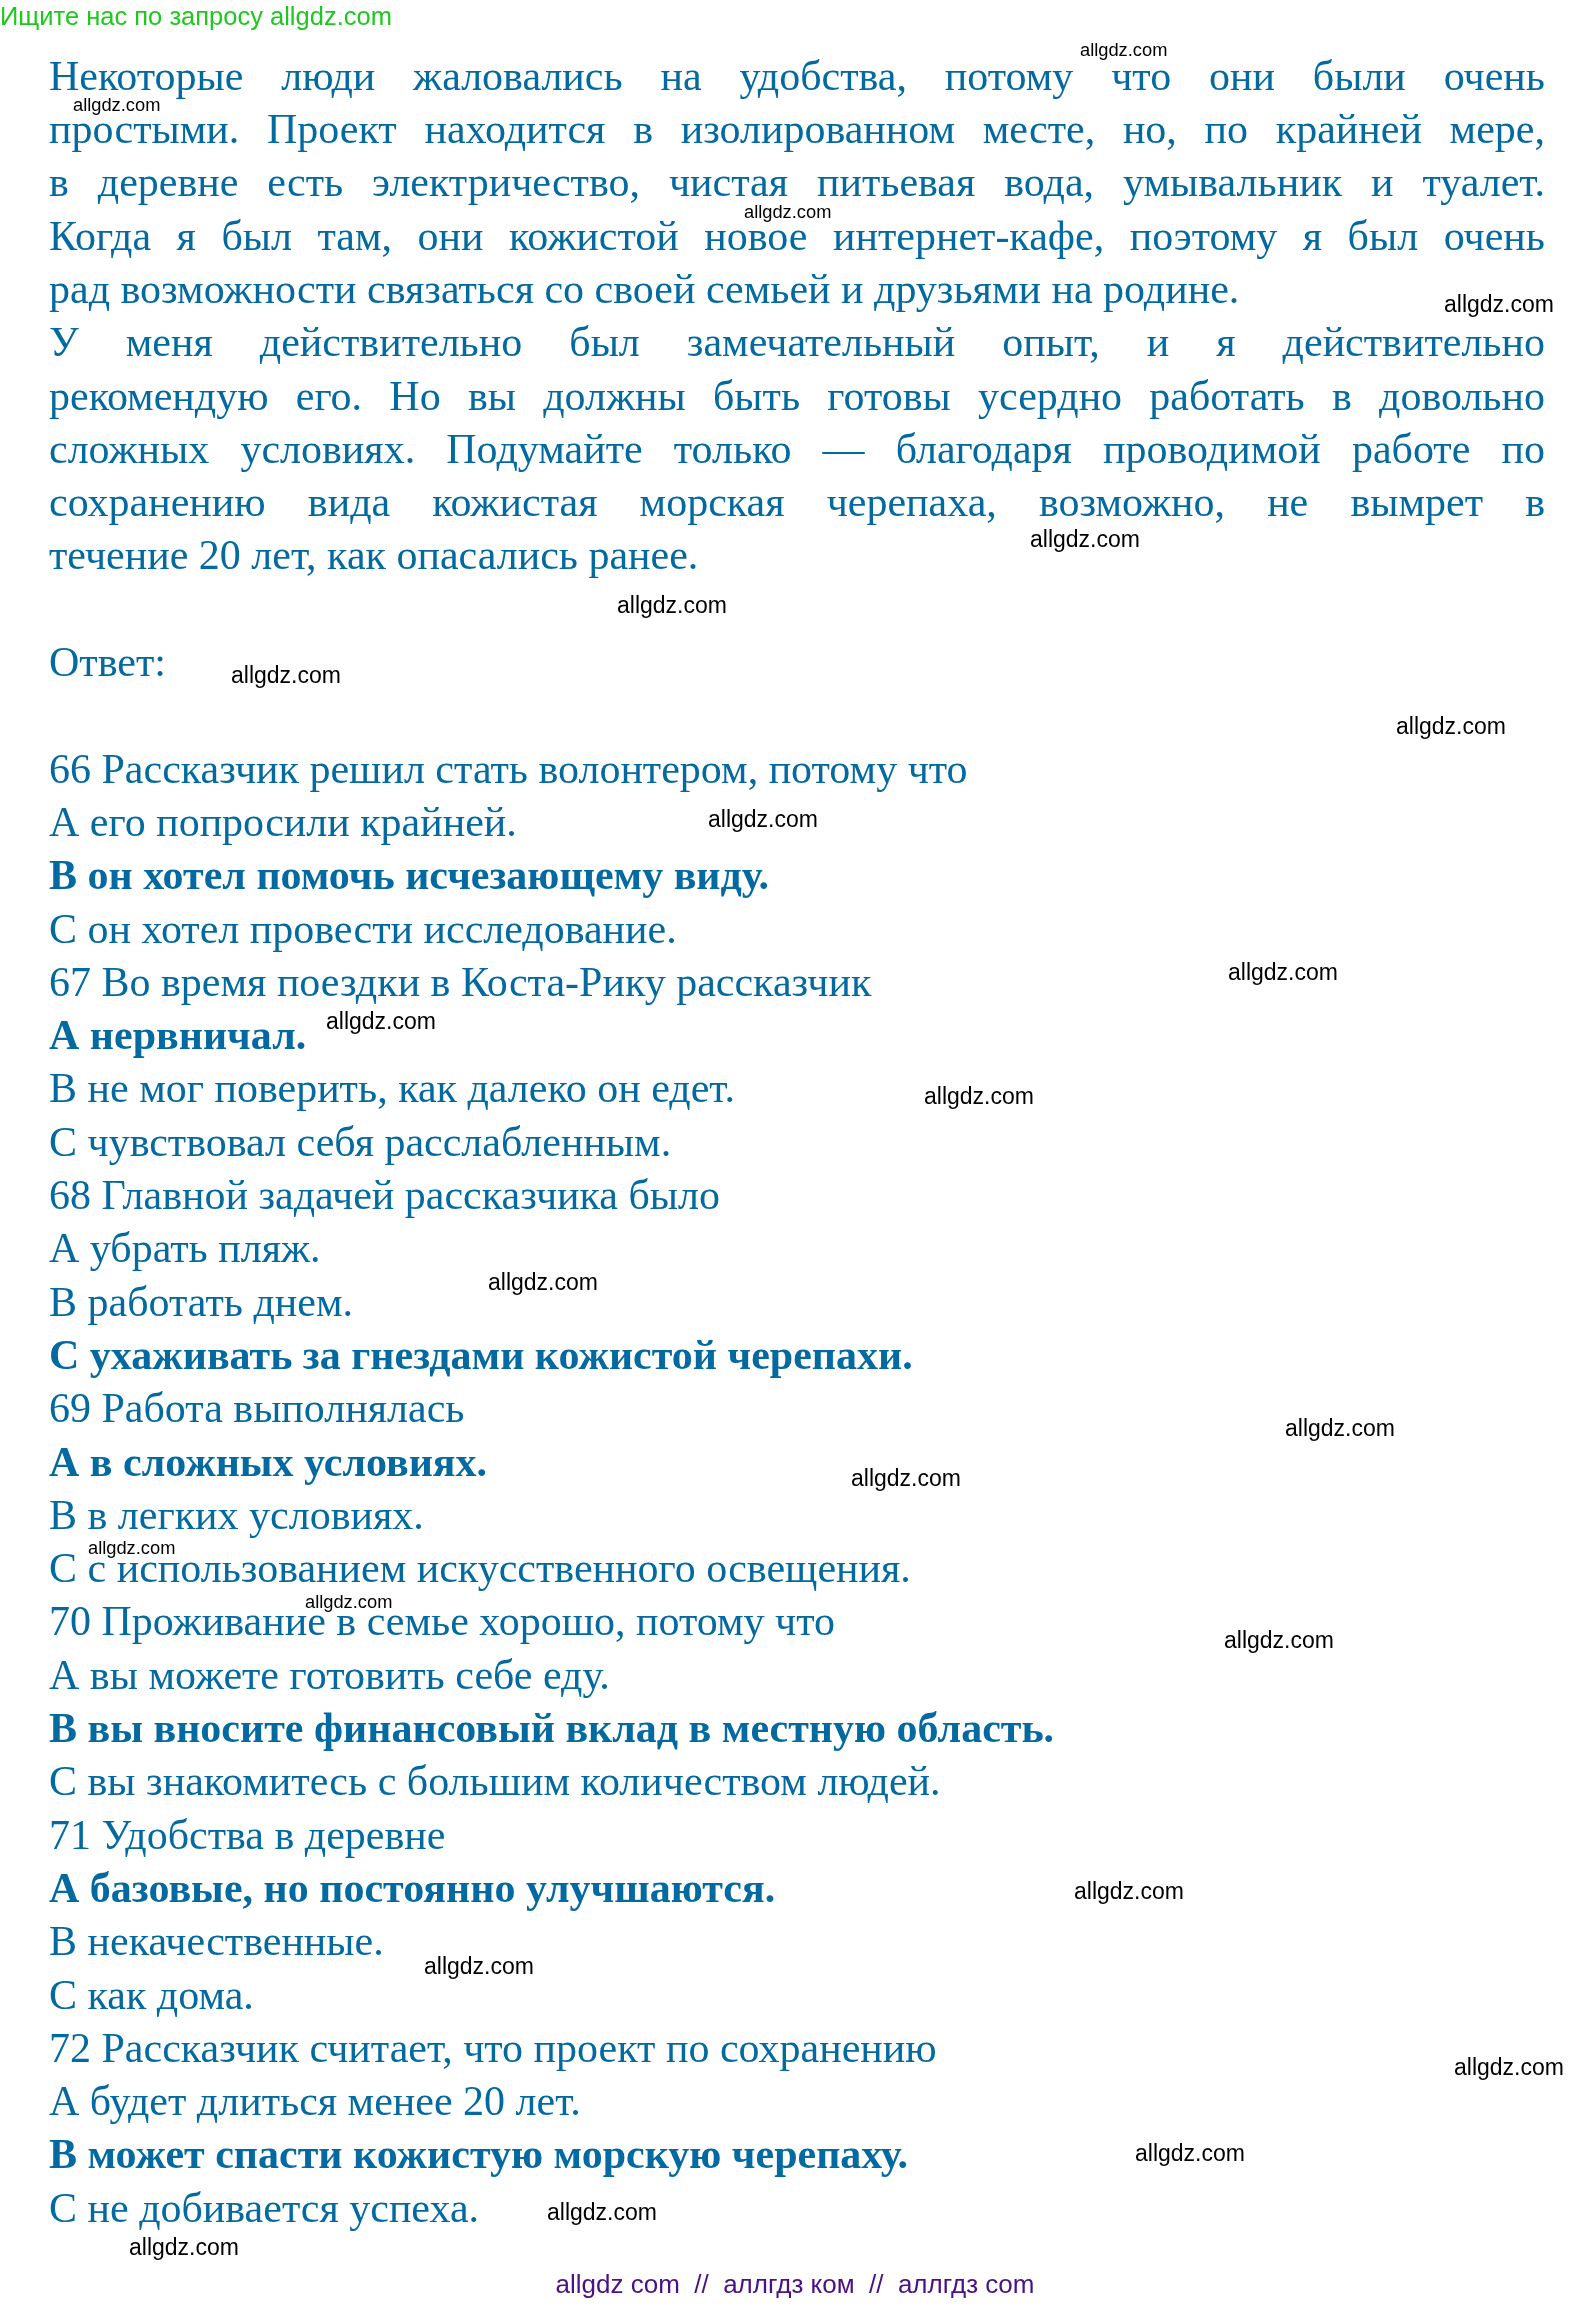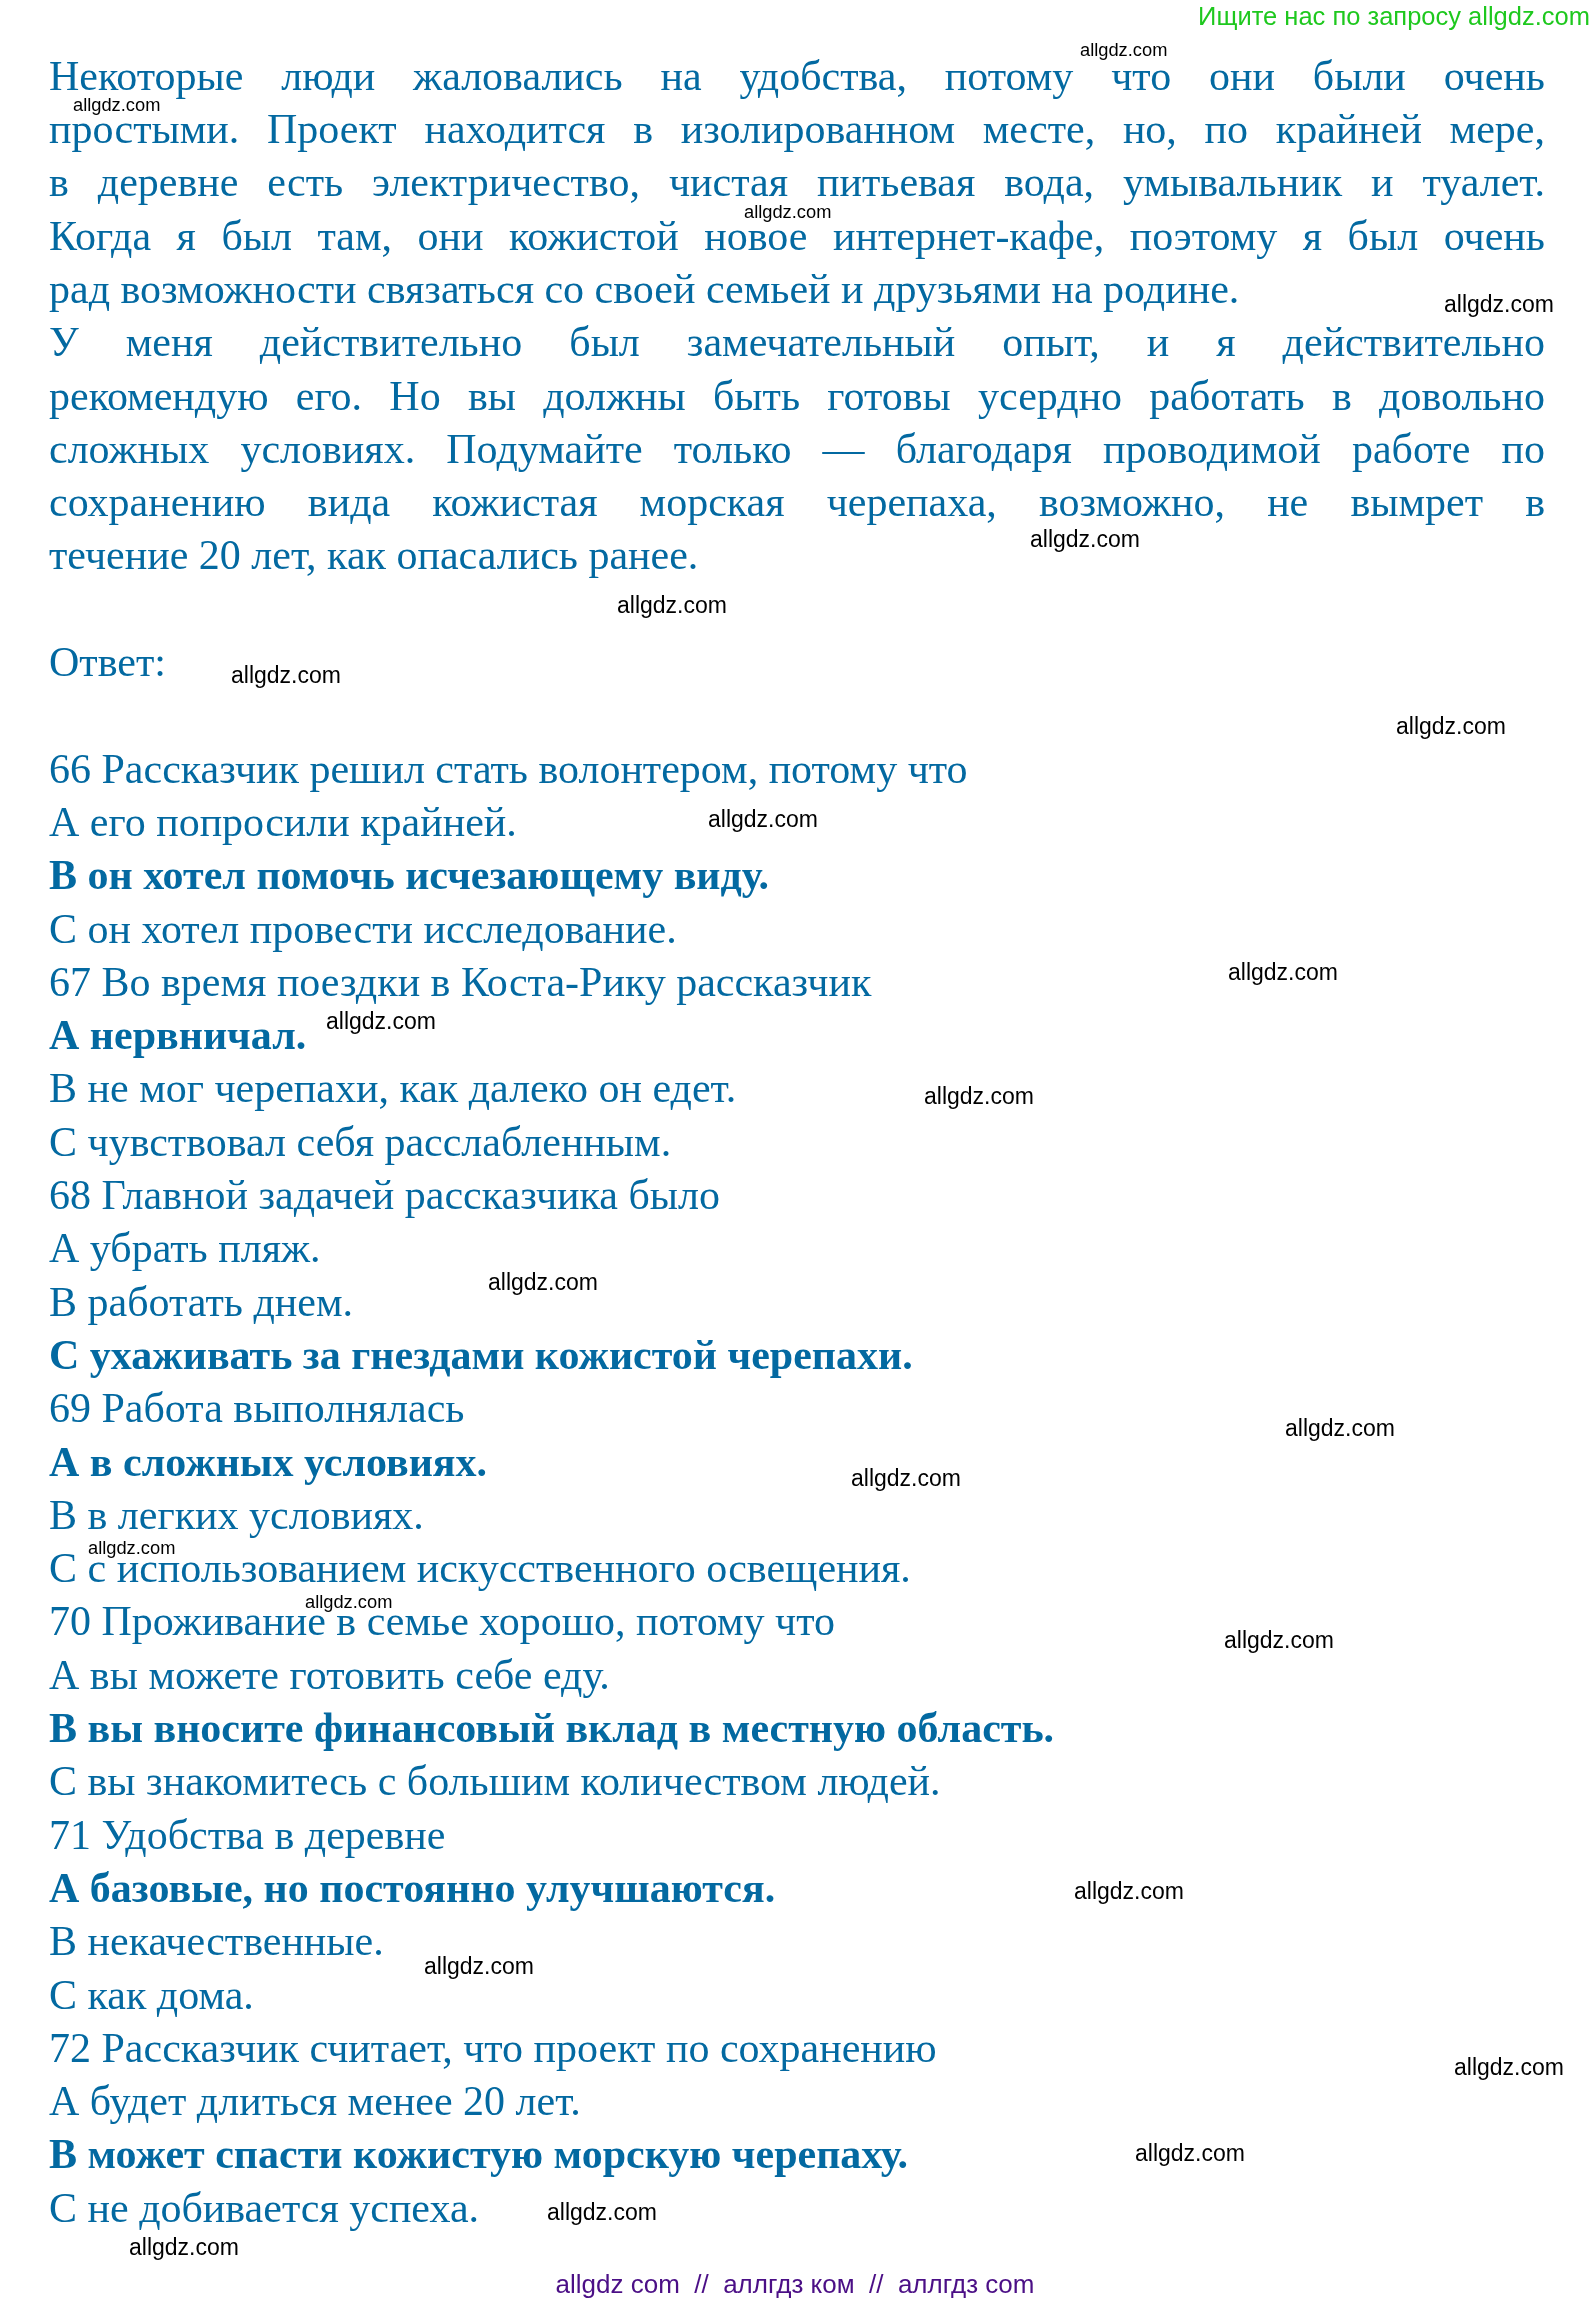--- a/index.html
+++ b/index.html
@@ -1,18 +1,18 @@
 <!DOCTYPE html>
 <html style="font-size:12.7px"><head>
 <meta charset="utf-8">
 <style>
   html, body { margin: 0; padding: 0; background: #ffffff; }
   body { width: 1590px; height: 2307px; position: relative; overflow: hidden; }
   .header-link {
-    position: absolute; left: 0; width: 1590px; top: 1.6px; text-align: right;
+    position: absolute; left: 0; width: 1590px; top: 1.6px; text-align: left;
     font-family: "Liberation Sans", sans-serif; font-size: 25.5px; color: #1ec81e;
   }
   .footer-links {
     position: absolute; left: 0; width: 1590px; top: 2269px; text-align: center;
     font-family: "Liberation Sans", sans-serif; font-size: 26px; color: #4b0f86;
     white-space: pre;
   }
   .line {
     position: absolute; left: 49px;
     font-family: "Liberation Serif", serif; font-size: 42px; color: #0369a1;
@@ -44,21 +44,21 @@
 
 <div class="line" style="top:638px">Ответ:</div>
 
 <div class="line" style="top:745px">66 Рассказчик решил стать волонтером, потому что</div>
 <div class="line" style="top:798px">А его попросили крайней.</div>
 <div class="line bold" style="top:851px">В он хотел помочь исчезающему виду.</div>
 <div class="line" style="top:905px">С он хотел провести исследование.</div>
 
 <div class="line" style="top:958px">67 Во время поездки в Коста-Рику рассказчик</div>
 <div class="line bold" style="top:1011px">А нервничал.</div>
-<div class="line" style="top:1064px">В не мог черепахи, как далеко он едет.</div>
+<div class="line" style="top:1064px">В не мог поверить, как далеко он едет.</div>
 <div class="line" style="top:1118px">С чувствовал себя расслабленным.</div>
 
 <div class="line" style="top:1171px">68 Главной задачей рассказчика было</div>
 <div class="line" style="top:1224px">А убрать пляж.</div>
 <div class="line" style="top:1278px">В работать днем.</div>
 <div class="line bold" style="top:1331px">С ухаживать за гнездами кожистой черепахи.</div>
 
 <div class="line" style="top:1384px">69 Работа выполнялась</div>
 <div class="line bold" style="top:1438px">А в сложных условиях.</div>
 <div class="line" style="top:1491px">В в легких условиях.</div>

